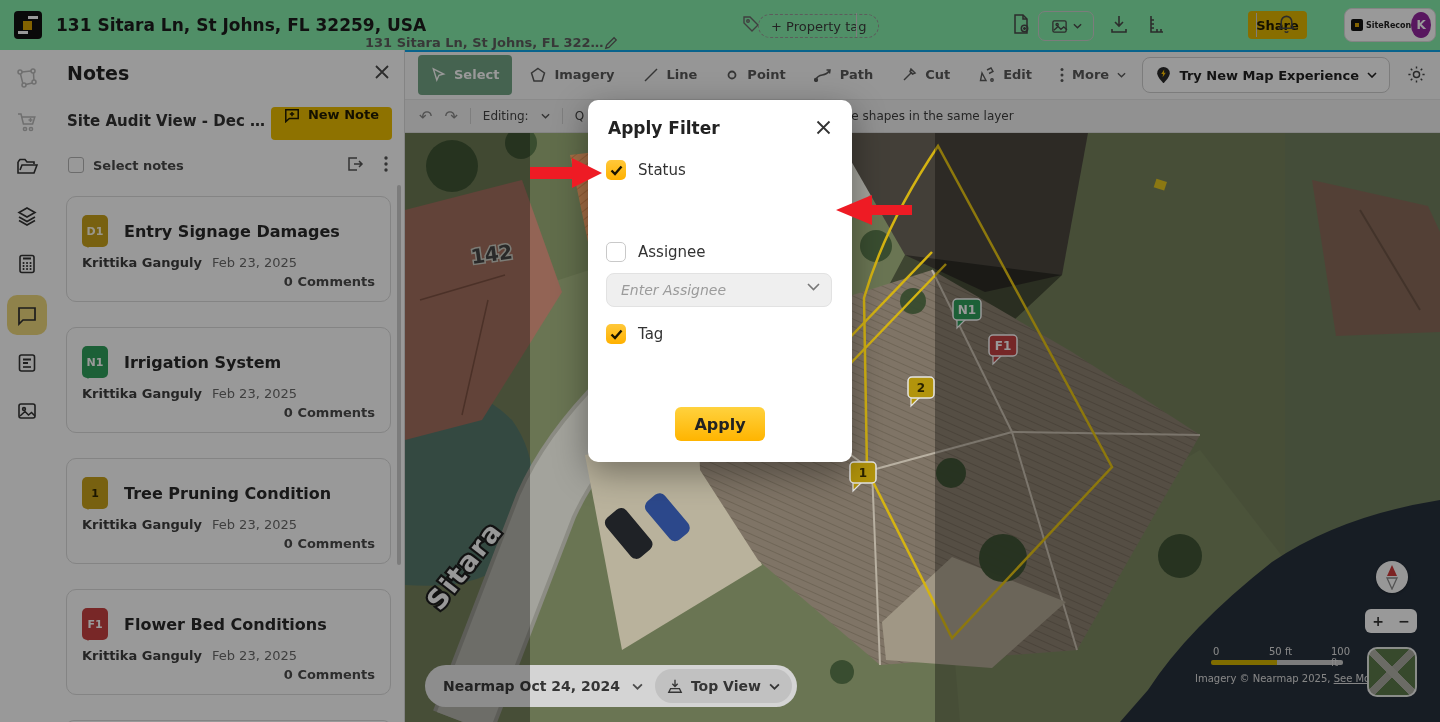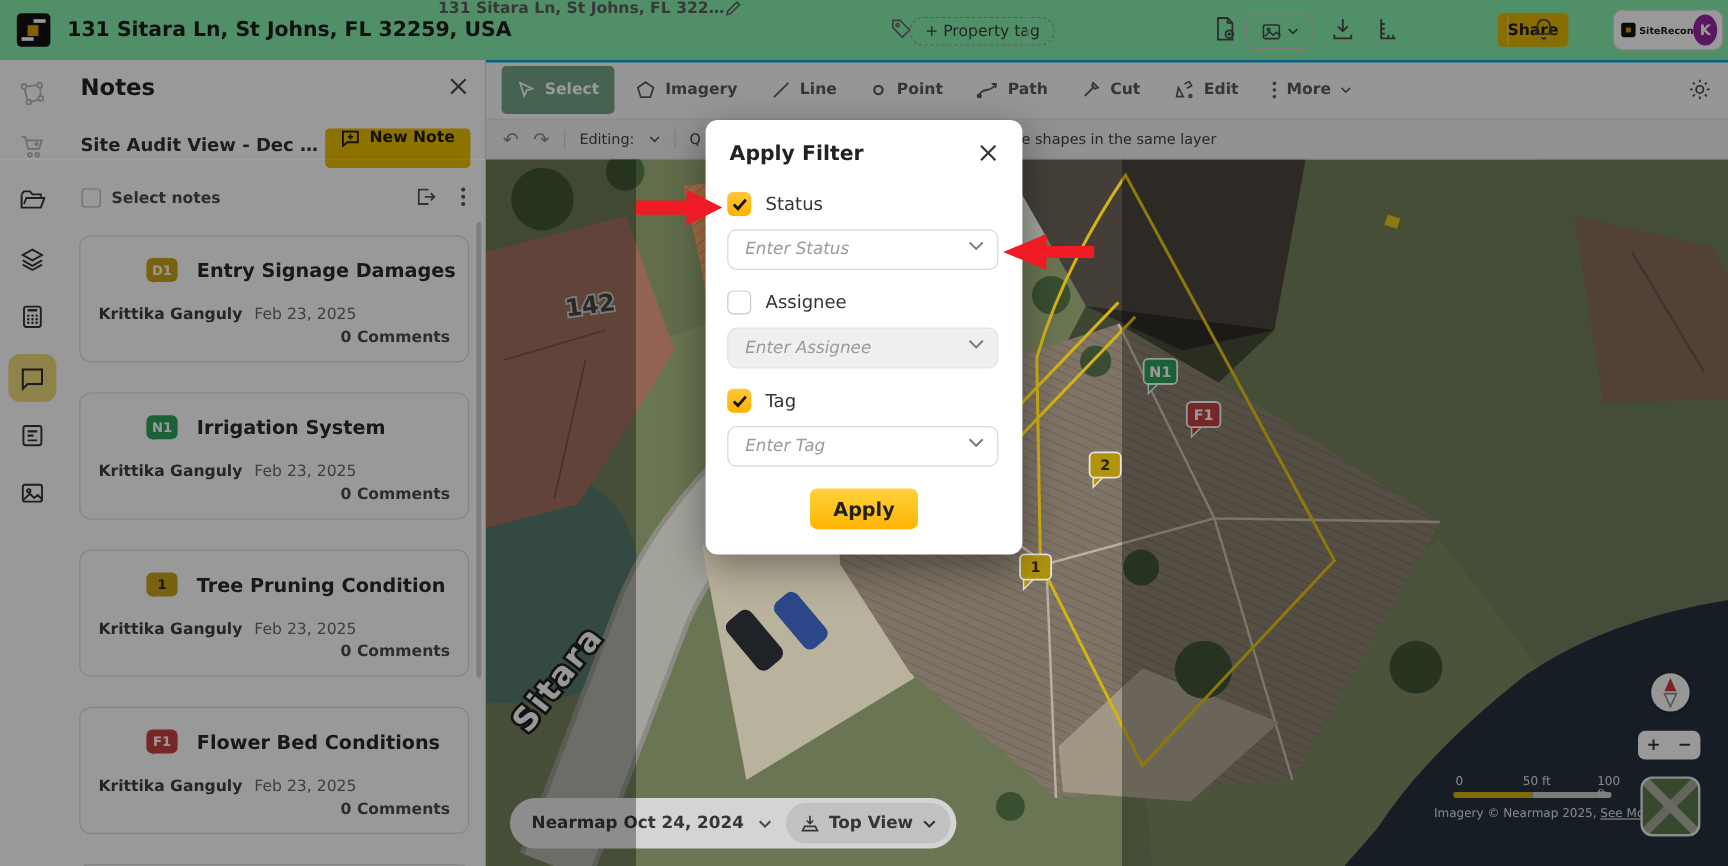--- a/index.html
+++ b/index.html
@@ -7,21 +7,21 @@
        font-family:"DejaVu Sans","Liberation Sans",sans-serif;-webkit-font-smoothing:antialiased;}
   .abs{position:absolute;}
   svg{display:block;}
   
   .header{position:absolute;top:0;left:0;right:0;height:50px;background:#86efac;border-bottom:2px solid #0ea5e9;z-index:2;}
   .logo{position:absolute;left:14px;top:11px;width:28px;height:28px;background:#121212;border-radius:4px;}
   .logo i{position:absolute;left:9px;top:10px;width:9px;height:9px;background:#d9a400;}
   .logo b{position:absolute;right:4px;top:5px;width:10px;height:3px;background:#fff;}
   .logo u{position:absolute;left:4px;bottom:5px;width:10px;height:3px;background:#fff;}
   .h-title{position:absolute;left:56px;top:0;line-height:50px;font-size:17px;font-weight:700;color:#1d1d1d;}
-  .h-sub{position:absolute;left:365px;top:0;height:50px;display:flex;align-items:flex-start;gap:0;color:#5e5e5e;font-size:13px;font-weight:600;}
+  .h-sub{position:absolute;left:365px;top:0;height:50px;display:flex;align-items:flex-end;gap:0;color:#5e5e5e;font-size:13px;font-weight:600;}
   .chip{position:absolute;left:758px;top:14px;height:22px;padding:0 12px;border:1px dashed #9a9a9a;border-radius:13px;
         font-size:13px;color:#3c3c3c;display:flex;align-items:center;}
   .vdiv{width:1px;height:24px;background:#d2d2d2;}
   .h-ic{position:absolute;top:13px;color:#4a4a4a;}
   .imgbox{position:absolute;left:1038px;top:11px;width:54px;height:28px;border:1px solid #cfcfcf;border-radius:7px;
           display:flex;align-items:center;justify-content:center;gap:5px;color:#4a4a4a;}
   .share{position:absolute;left:1248px;top:11px;width:59px;height:28px;background:#e3b800;border-radius:4px;border:none;
          font-size:13px;font-weight:700;color:#201c00;font-family:inherit;}
   .account{position:absolute;left:1344px;top:8px;width:92px;height:34px;background:#fff;border:1px solid #ddd;border-radius:8px;
            display:flex;align-items:center;justify-content:space-between;padding:0 4px 0 6px;box-sizing:border-box;}
@@ -41,22 +41,22 @@
   .p-close{position:absolute;right:14px;top:14px;color:#4a4a4a;}
   .p-view{position:absolute;left:12px;top:62px;font-size:15px;font-weight:600;color:#333;}
   .newnote{position:absolute;right:12px;top:57px;height:33px;padding:0 13px;background:#edbe00;border:none;border-radius:4px;
            display:flex;gap:8px;font-size:13px;font-weight:700;color:#211c00;font-family:inherit;}
   .selrow{position:absolute;left:13px;top:107px;display:flex;align-items:center;gap:9px;font-size:13px;font-weight:600;color:#4a4a4a;}
   .cb16{width:16px;height:16px;border:1.5px solid #b5b5b5;border-radius:3px;background:#fff;box-sizing:border-box;}
   .selrow-ic{position:absolute;top:105px;color:#555;}
   .cards{position:absolute;left:11px;right:13px;top:146px;}
   .card{position:relative;height:106px;border:1px solid #dcdcdc;border-radius:10px;margin-bottom:25px;background:#fff;box-sizing:border-box;}
   .card .row1{position:absolute;left:15px;top:18px;display:flex;align-items:center;gap:16px;}
-  .badge{position:relative;min-width:26px;height:20px;padding:0 3px;border-radius:5px;font-size:11px;font-weight:700;
-         display:flex;align-items:center;justify-content:center;box-sizing:border-box;margin-left:40px;}
+  .badge{position:relative;min-width:26px;height:32px;padding:0 3px;border-radius:5px;font-size:11px;font-weight:700;
+         display:flex;align-items:center;justify-content:center;box-sizing:border-box;}
   .badge::after{content:"";position:absolute;left:2px;bottom:-5px;border:4px solid transparent;border-top:6px solid #000;border-top-color:inherit;}
   .badge.gold{background:#c9a21b;color:#fffbe8;border-top-color:#c9a21b;}
   .badge.gold2{background:#c9a21b;color:#2e2600;border-top-color:#c9a21b;}
   .badge.green{background:#2fa05c;color:#fff;border-top-color:#2fa05c;}
   .badge.red{background:#c94242;color:#fff;border-top-color:#c94242;}
   .card .ttl{font-size:16px;font-weight:700;color:#2a2a2a;}
   .card .meta{position:absolute;left:15px;top:58px;font-size:13px;color:#6a6a6a;display:flex;gap:10px;}
   .card .meta b{color:#3f3f3f;font-weight:600;}
   .card .cmt{position:absolute;right:15px;bottom:12px;font-size:13px;font-weight:600;color:#4c4c4c;}
   .card.stub{height:8px;border-bottom:none;border-radius:10px 10px 0 0;margin-bottom:0;}
@@ -390,20 +390,30 @@
         <svg width="4" height="16" viewBox="0 0 4 16" fill="#5a5a5a">
             <circle cx="2" cy="2.5" r="1.5"></circle>
             <circle cx="2" cy="8" r="1.5"></circle>
             <circle cx="2" cy="13.5" r="1.5"></circle>
           </svg>
         <span>More</span>
         <svg width="9" height="6" viewBox="0 0 10 6" fill="none" stroke="#5a5a5a" stroke-width="1.5">
             <path d="M1 1 l4 4 4-4"></path>
           </svg>
       </div>
+      <button class="trynew">
+        <svg width="17" height="18" viewBox="0 0 18 20">
+            <path d="M9 1 a7 7 0 0 1 7 7 c0 4.5 -7 11 -7 11 S2 12.5 2 8 a7 7 0 0 1 7 -7 Z" fill="#2b2b2b"></path>
+            <path d="M9.8 4 L6.5 9 h2 L8 12.5 L11.5 7.5 h-2 Z" fill="#ffc400"></path>
+          </svg>
+        <span>Try New Map Experience</span>
+        <svg width="10" height="6" viewBox="0 0 10 6" fill="none" stroke="#222" stroke-width="1.6">
+            <path d="M1 1 l4 4 4-4"></path>
+          </svg>
+      </button>
       <span class="gear">
         <svg width="21" height="21" viewBox="0 0 22 22" fill="none" stroke="#444" stroke-width="1.5">
             <circle cx="11" cy="11" r="3.2"></circle>
             <path d="M11 2.5 v2.3 M11 17.2 v2.3 M2.5 11 h2.3 M17.2 11 h2.3 M5 5 l1.6 1.6 M15.4 15.4 L17 17 M17 5 l-1.6 1.6 M6.6 15.4 L5 17"></path>
           </svg>
       </span>
     </div>
 
     <div class="tb2">
       <span style="font-size:16px;color:#888">↶</span>
@@ -572,26 +582,20 @@
     </span>
 
     <div class="m-row" style="top:60px">
       <span class="cb20 checked">
         <svg width="13" height="11" viewBox="0 0 13 11" fill="none" stroke="#1a1400" stroke-width="2.4">
             <path d="M1.5 5.5 L5 9 L11.5 1.5"></path>
           </svg>
       </span>
       <span class="m-lbl">Status</span>
     </div>
-    <div class="m-input" style="top:91px">
-      <span class="ph">Enter Status</span>
-      <svg class="chev" width="13" height="8" viewBox="0 0 13 8" fill="none" stroke="#777" stroke-width="1.6">
-          <path d="M1 1 l5.5 5.5 L12 1"></path>
-        </svg>
-    </div>
 
     <div class="m-row" style="top:142px">
       <span class="cb20">
         <svg width="13" height="11" viewBox="0 0 13 11" fill="none" stroke="#1a1400" stroke-width="2.4">
             <path d="M1.5 5.5 L5 9 L11.5 1.5"></path>
           </svg>
       </span>
       <span class="m-lbl">Assignee</span>
     </div>
     <div class="m-input disabled" style="top:173px">
@@ -601,26 +605,20 @@
         </svg>
     </div>
 
     <div class="m-row" style="top:224px">
       <span class="cb20 checked">
         <svg width="13" height="11" viewBox="0 0 13 11" fill="none" stroke="#1a1400" stroke-width="2.4">
             <path d="M1.5 5.5 L5 9 L11.5 1.5"></path>
           </svg>
       </span>
       <span class="m-lbl">Tag</span>
-    </div>
-    <div class="m-input" style="top:255px">
-      <span class="ph">Enter Tag</span>
-      <svg class="chev" width="13" height="8" viewBox="0 0 13 8" fill="none" stroke="#777" stroke-width="1.6">
-          <path d="M1 1 l5.5 5.5 L12 1"></path>
-        </svg>
     </div>
 
     <button class="apply">Apply</button>
   </div>
 
   <svg class="arrow" style="left:530px;top:157px" width="72" height="32" viewBox="0 0 72 32">
     <path d="M0 10 H42 V1 L72 16 L42 31 V22 H0 Z" fill="#ee1b24"></path>
   </svg>
   <svg class="arrow" style="left:836px;top:195px" width="76" height="30" viewBox="0 0 76 30">
     <path d="M76 10 H36 V0 L0 15 L36 30 V20 H76 Z" fill="#ee1b24"></path>

